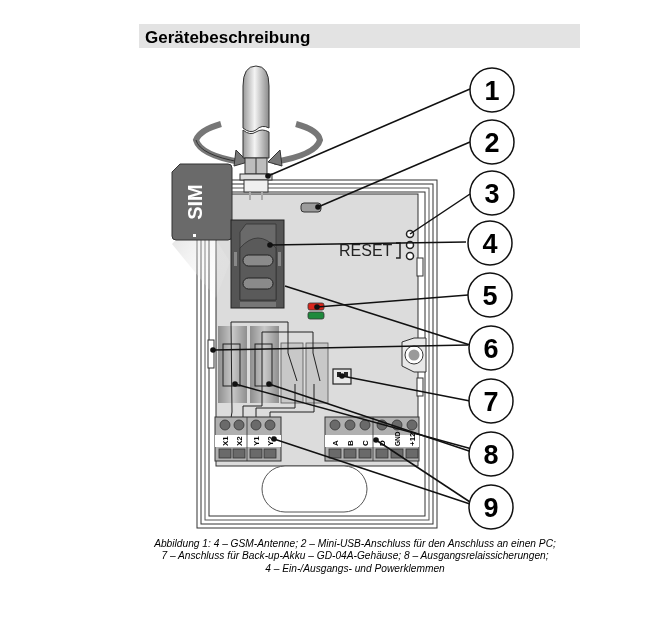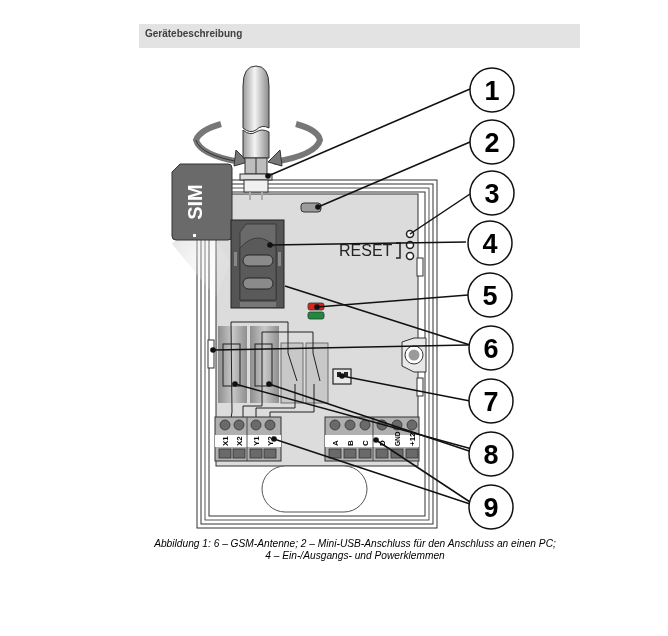--- a/index.html
+++ b/index.html
@@ -1,18 +1,18 @@
 <!DOCTYPE html>
 <html><head>
 <meta charset="utf-8">
 <style>
   html, body { margin: 0; padding: 0; background: #ffffff; }
   body { width: 668px; height: 636px; position: relative; overflow: hidden; font-family: "Liberation Sans", sans-serif; }
   .header-bar { position: absolute; left: 139px; top: 24px; width: 441px; height: 24px; background: #e3e3e3; }
-  .header-title { position: absolute; left: 6px; top: 4px; font-size: 10px; font-weight: bold; color: #404040; font-family: "Liberation Sans", sans-serif; }
+  .header-title { position: absolute; left: 6px; top: 4px; font-size: 17px; font-weight: bold; color: #000000; font-family: "Liberation Sans", sans-serif; }
   svg.diagram { position: absolute; left: 0; top: 0; }
   .caption { position: absolute; left: 120px; top: 538px; width: 470px; text-align: center; font-style: italic; font-size: 10.2px; line-height: 12.4px; color: #000; font-family: "Liberation Sans", sans-serif; }
   .caption div { white-space: nowrap; }
   .callout-num { font-family: "Liberation Sans", sans-serif; font-weight: bold; font-size: 27px; }
   .term-label { font-family: "Liberation Sans", sans-serif; font-weight: bold; font-size: 8px; }
   .reset-label { font-family: "Liberation Sans", sans-serif; font-size: 16px; }
   .sim-label { font-family: "Liberation Sans", sans-serif; font-weight: bold; font-size: 20px; }
 </style>
 </head>
 <body>
@@ -228,15 +228,16 @@
         <text x="491" y="464" class="callout-num" text-anchor="middle">8</text>
       </g>
     <g>
         <circle cx="491" cy="507" r="22" fill="#fff" stroke="#111" stroke-width="1.5"></circle>
         <text x="491" y="517" class="callout-num" text-anchor="middle">9</text>
       </g>
   </g>
 </svg>
 
 <div class="caption">
-  <div>Abbildung 1: 6 – GSM-Antenne; 2 – Mini-USB-Anschluss für den Anschluss an einen PC;</div>
+  <div>Abbildung 1: 4 – GSM-Antenne; 2 – Mini-USB-Anschluss für den Anschluss an einen PC;</div>
+  <div>7 – Anschluss für Back-up-Akku – GD-04A-Gehäuse; 8 – Ausgangsrelaissicherungen;</div>
   <div>4 – Ein-/Ausgangs- und Powerklemmen</div>
 </div>
 
 </body></html>

